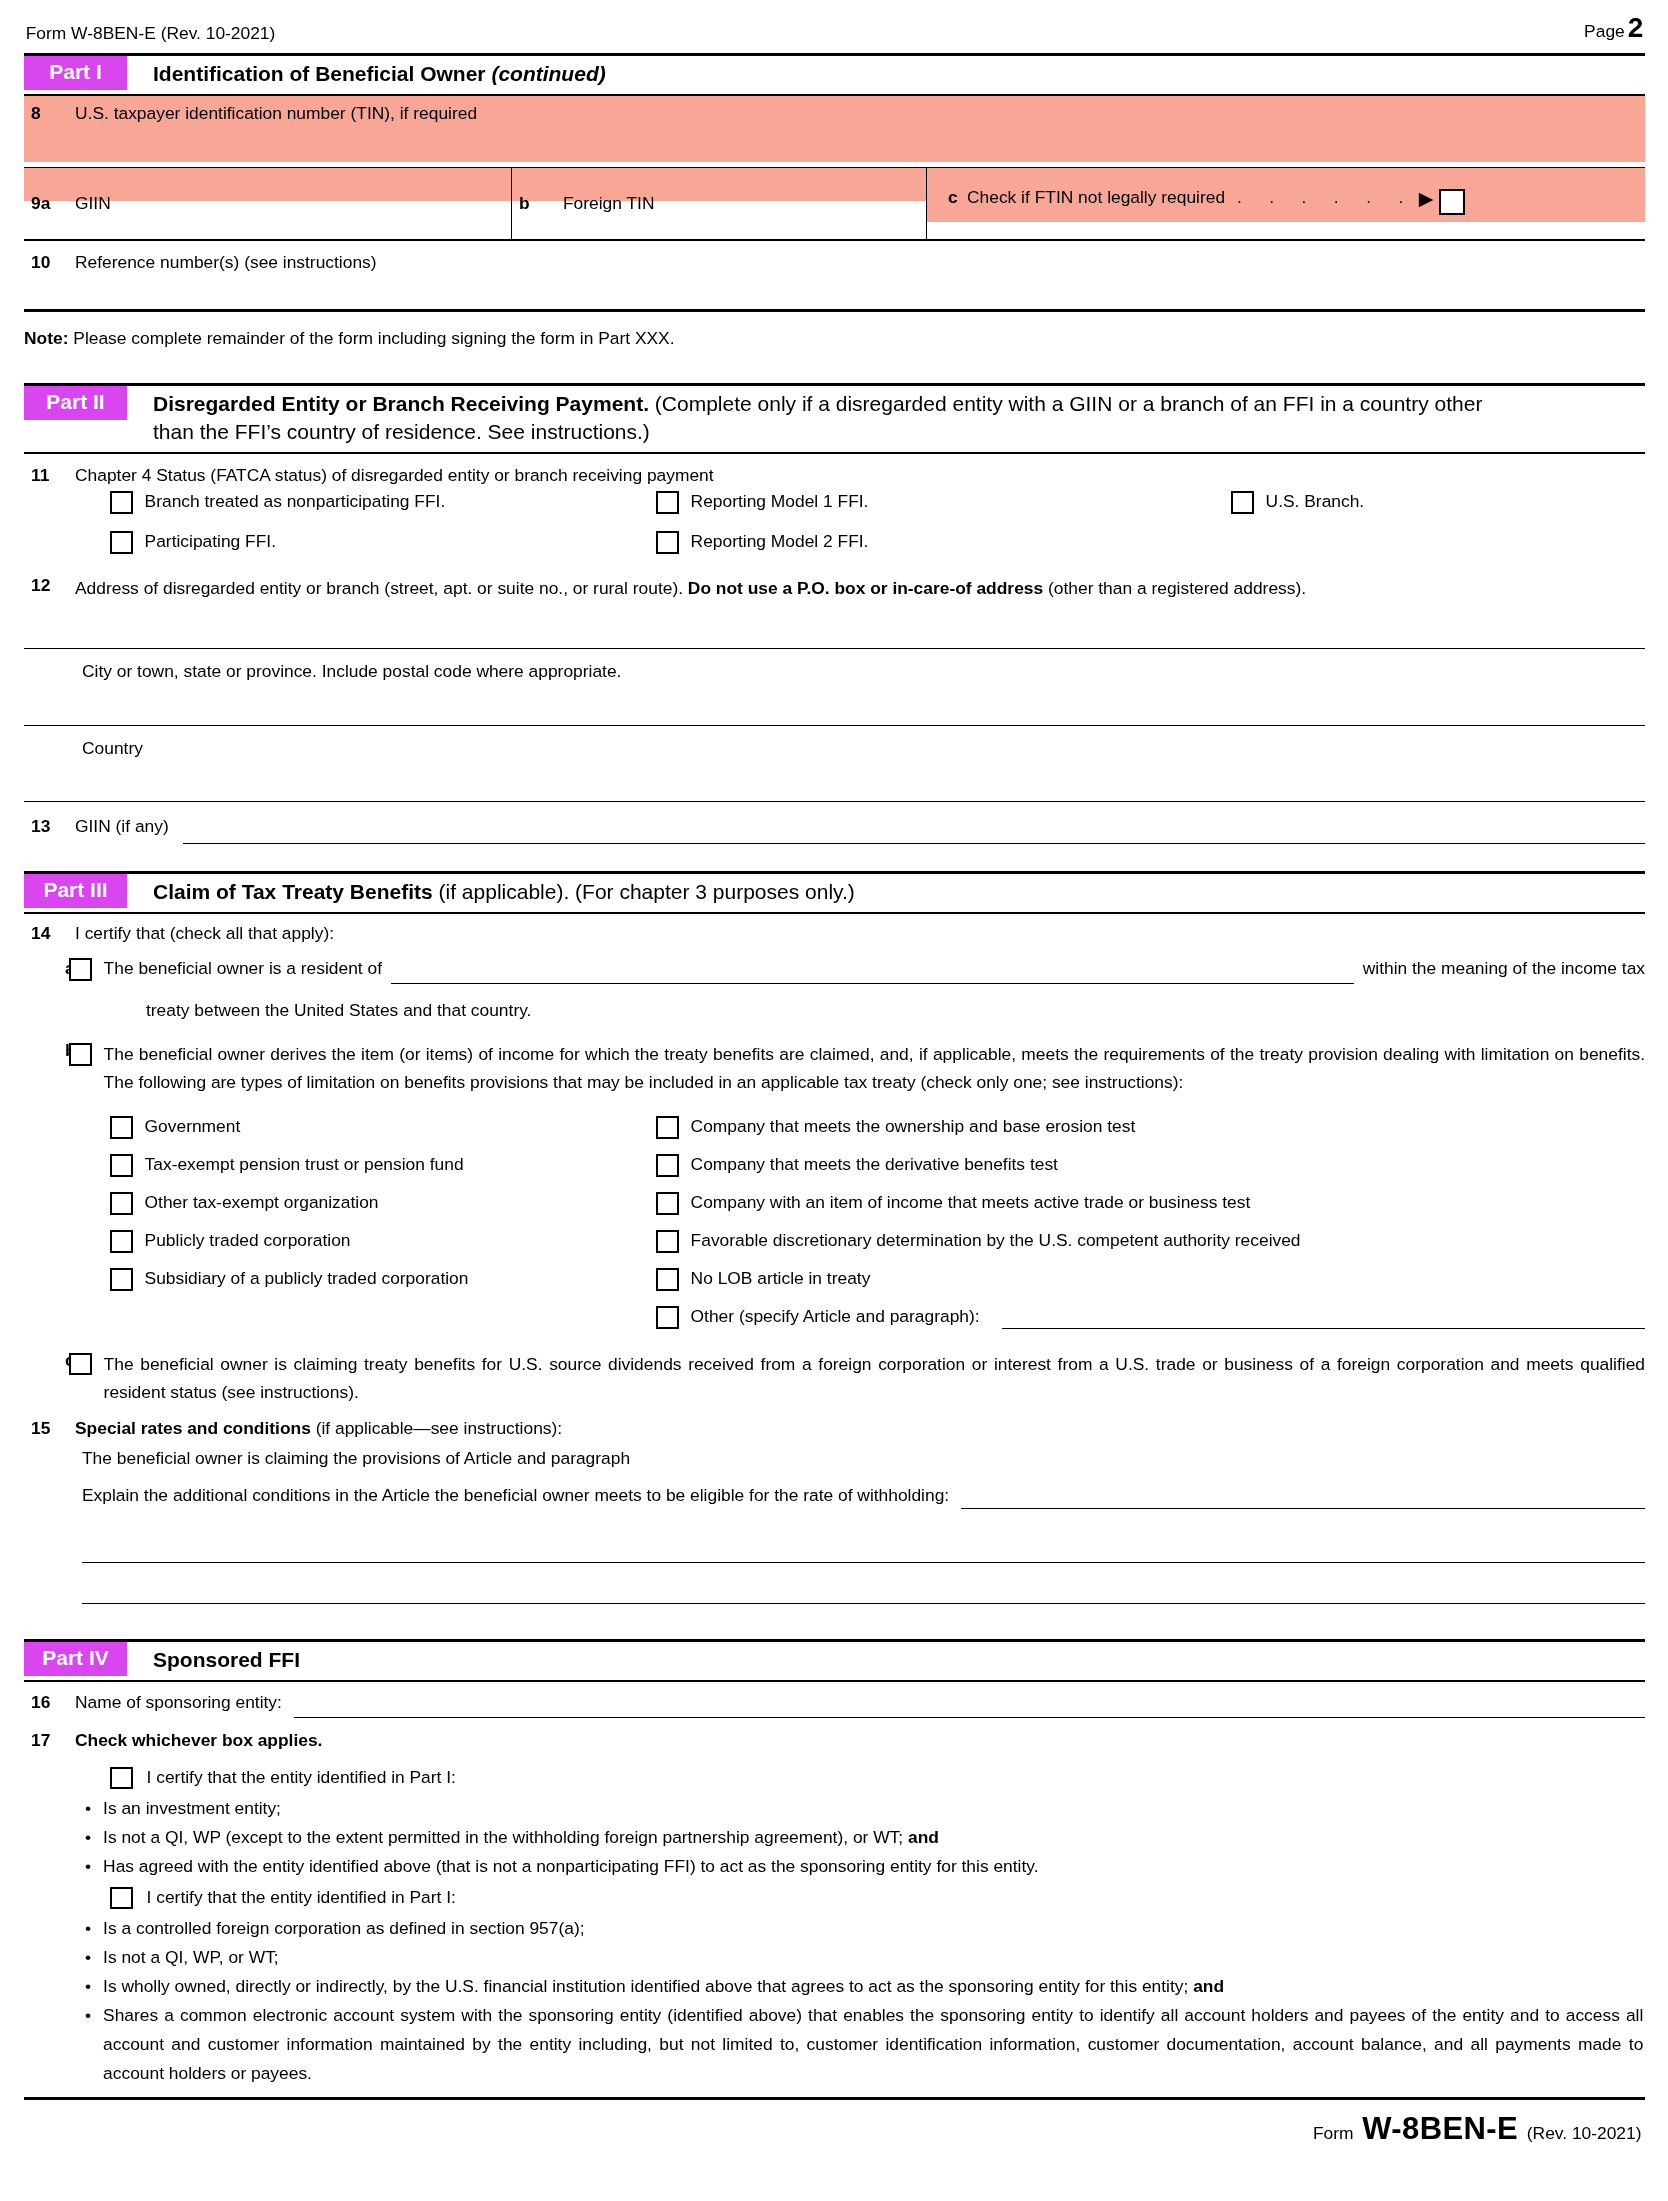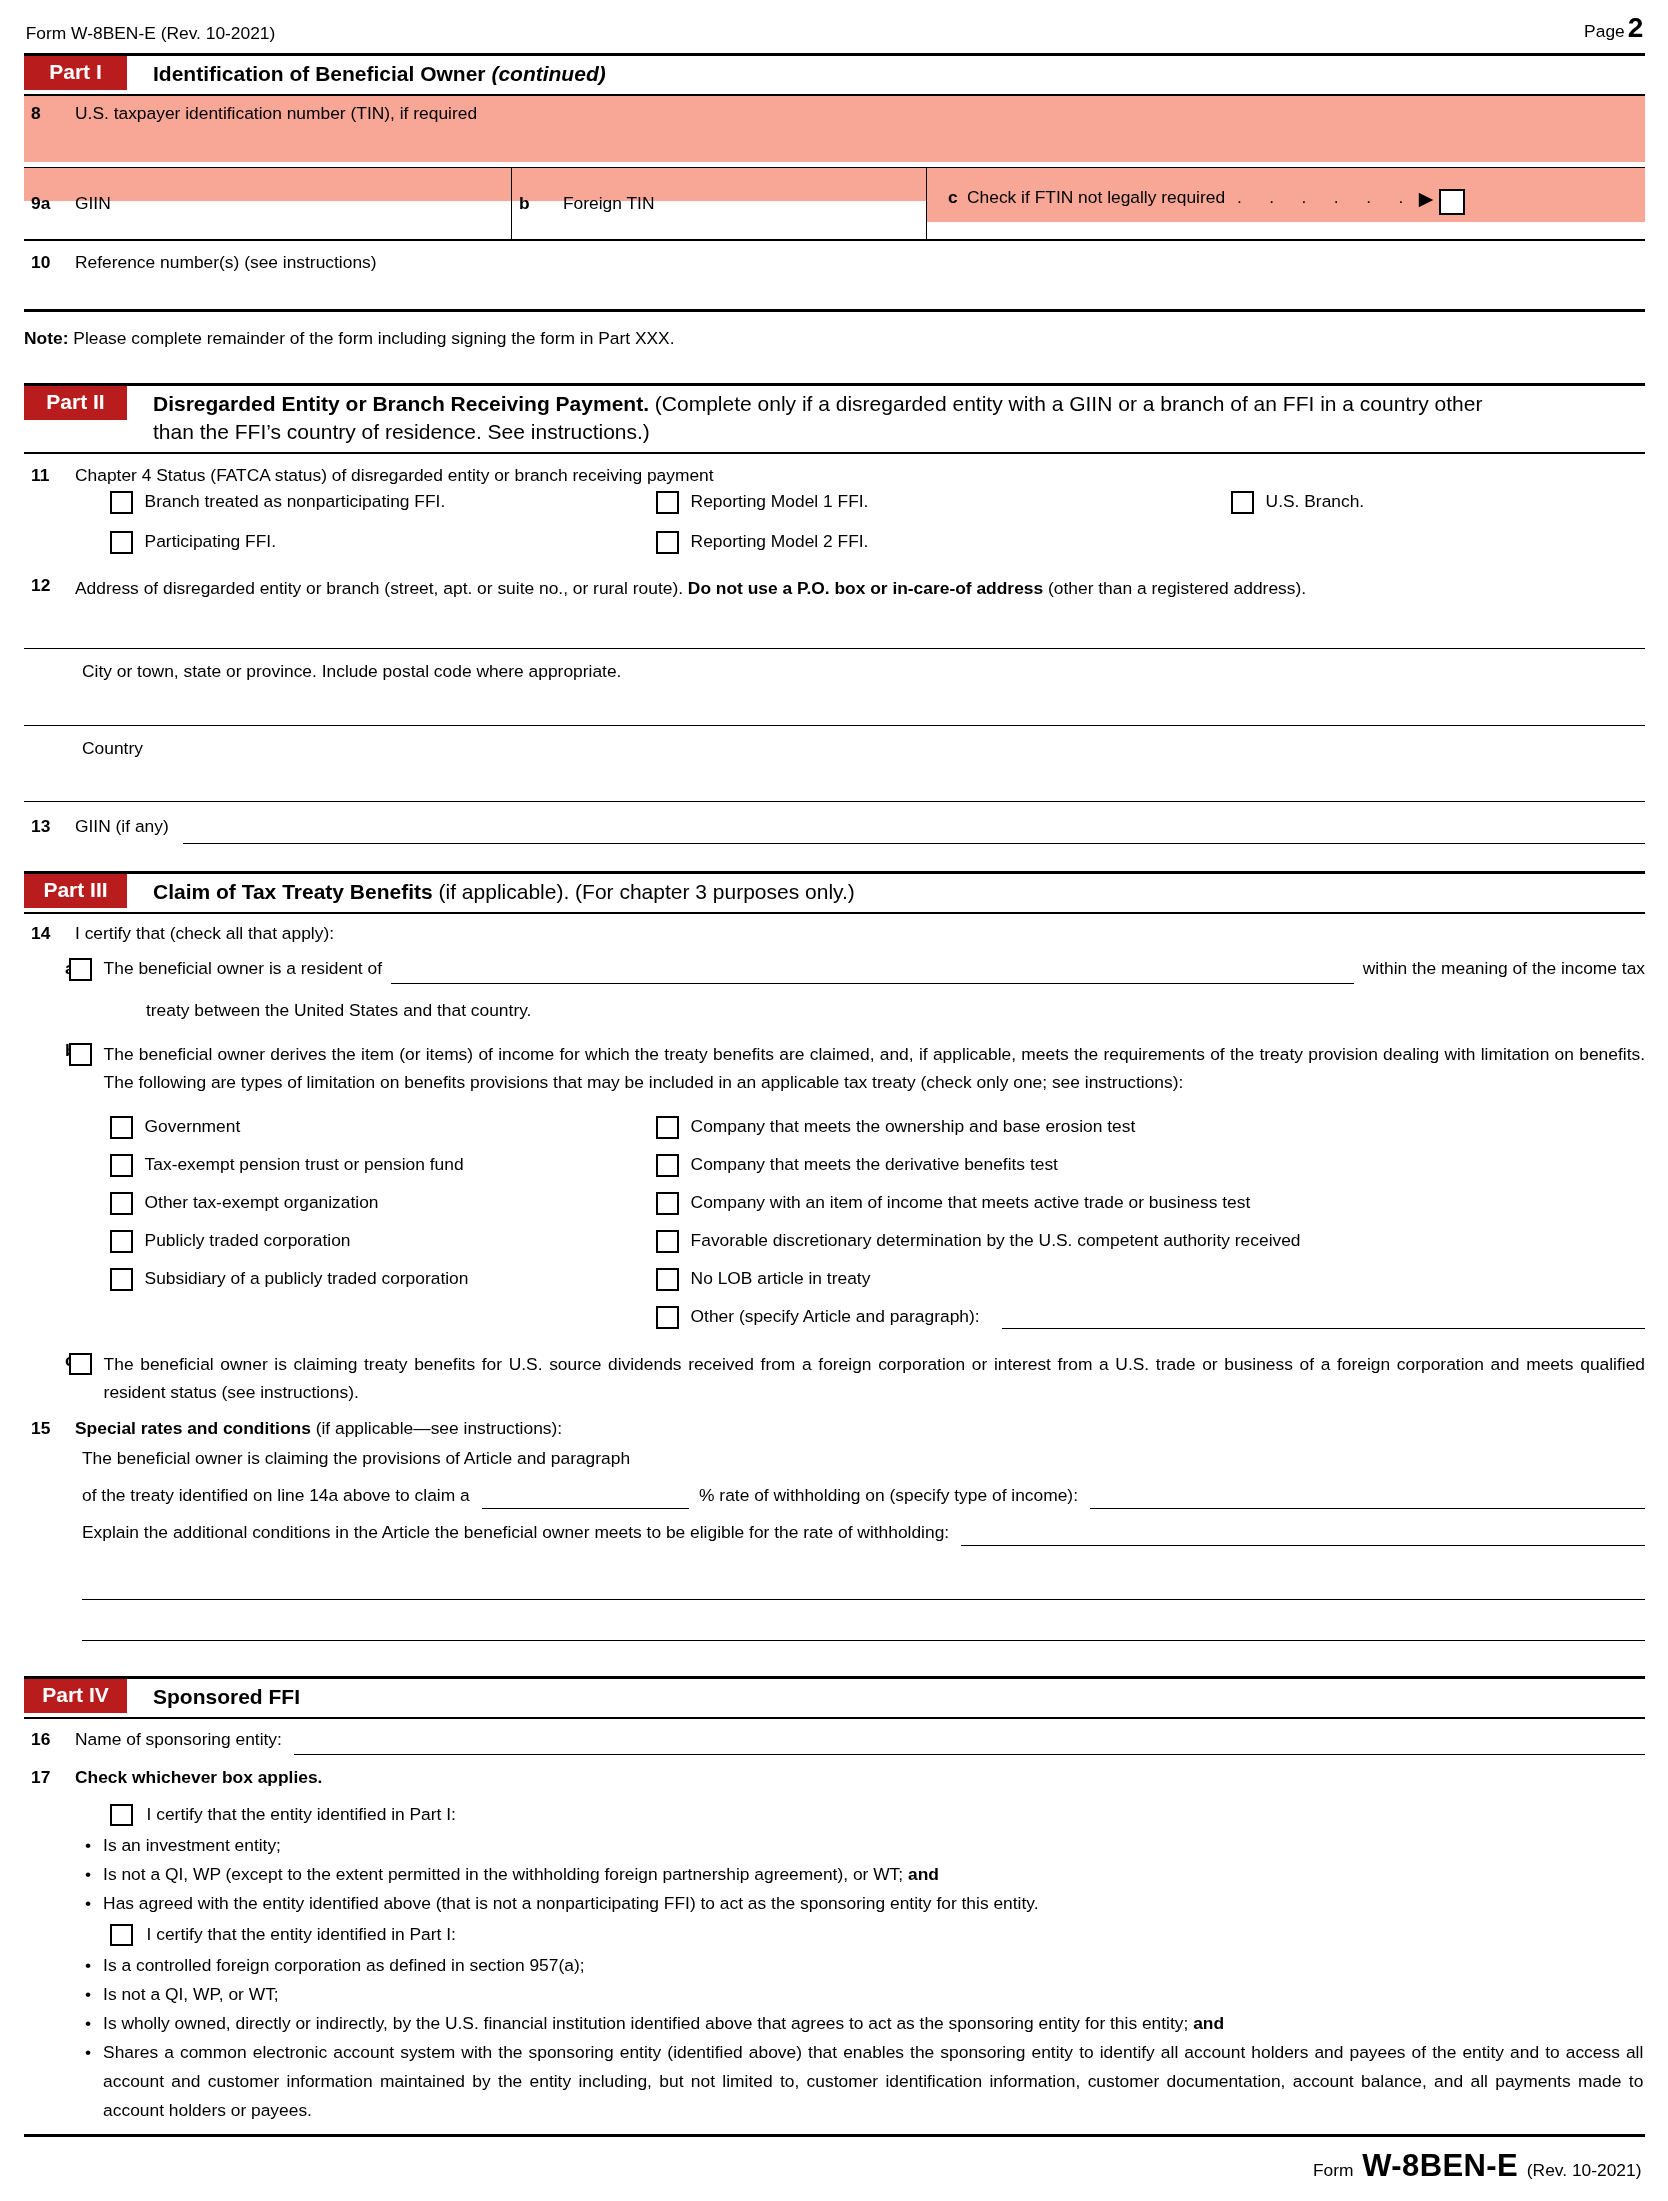--- a/index.html
+++ b/index.html
@@ -8,21 +8,21 @@
     width:1669px; height:2201px; background:#fff; color:#000;
     font-family:"Liberation Sans", sans-serif; font-size:17.4px;
     padding:0 24px; margin:0 auto; position:relative; overflow:hidden;
   }
   
   .topline { display:flex; justify-content:space-between; align-items:flex-end; padding:12px 1.7px 8.7px 1.7px; }
   .pageright { display:flex; align-items:baseline; gap:3px; }
   .pagenum { font-size:28px; font-weight:bold; }
   
   .partbar { border-top:3.5px solid #000; border-bottom:2.6px solid #000; display:flex; align-items:flex-start; }
-  .partbox { background:#b91c1c; color:#fff; font-weight:bold; font-size:21px; padding:4.3px 0 6px; width:103px; text-align:center; flex:none; }
+  .partbox { background:#d946ef; color:#fff; font-weight:bold; font-size:21px; padding:4.3px 0 6px; width:103px; text-align:center; flex:none; }
   .parttitle { font-size:21px; padding:4.3px 0 6px 26px; line-height:28px; }
   .parttitle b { font-weight:bold; }
   .t-italic { font-style:italic; }
   .t-reg { font-weight:normal; }
   
   .num { font-weight:bold; width:51px; padding-left:7px; flex:none; }
   .letter { font-weight:bold; width:45px; padding-left:41px; flex:none; }
   .cb { width:22.6px; height:22.6px; border:2.6px solid #000; background:#fff; display:inline-block; flex:none; }
   .blank { border-bottom:1.7px solid #000; flex:1; }
   .pinkbg { background:var(--pink,#f8a695); }
@@ -310,26 +310,20 @@
 
   <div class="row15lbl">
     <span class="num">15</span>
     <span><b>Special rates and conditions</b><span> (if applicable—see instructions):</span></span>
   </div>
   <div class="r15" style="padding-left:58px;flex-direction:column;">
     <span>The beneficial owner is claiming the provisions of Article and paragraph</span>
     <span class="endblank"></span>
   </div>
   <div class="r15" style="padding-left:58px;">
-    <span>of the treaty identified on line 14a above to claim a</span>
-    <span class="shortblank"></span>
-    <span>% rate of withholding on (specify type of income):</span>
-    <span class="endblank"></span>
-  </div>
-  <div class="r15" style="padding-left:58px;">
     <span>Explain the additional conditions in the Article the beneficial owner meets to be eligible for the rate of withholding:</span>
     <span class="endblank"></span>
   </div>
   <div class="fullline fl1"></div>
   <div class="fullline fl2"></div>
 
   <div class="partbar p4bar">
     <div class="partbox">Part IV</div>
     <div class="parttitle"><b>Sponsored FFI</b></div>
   </div>

